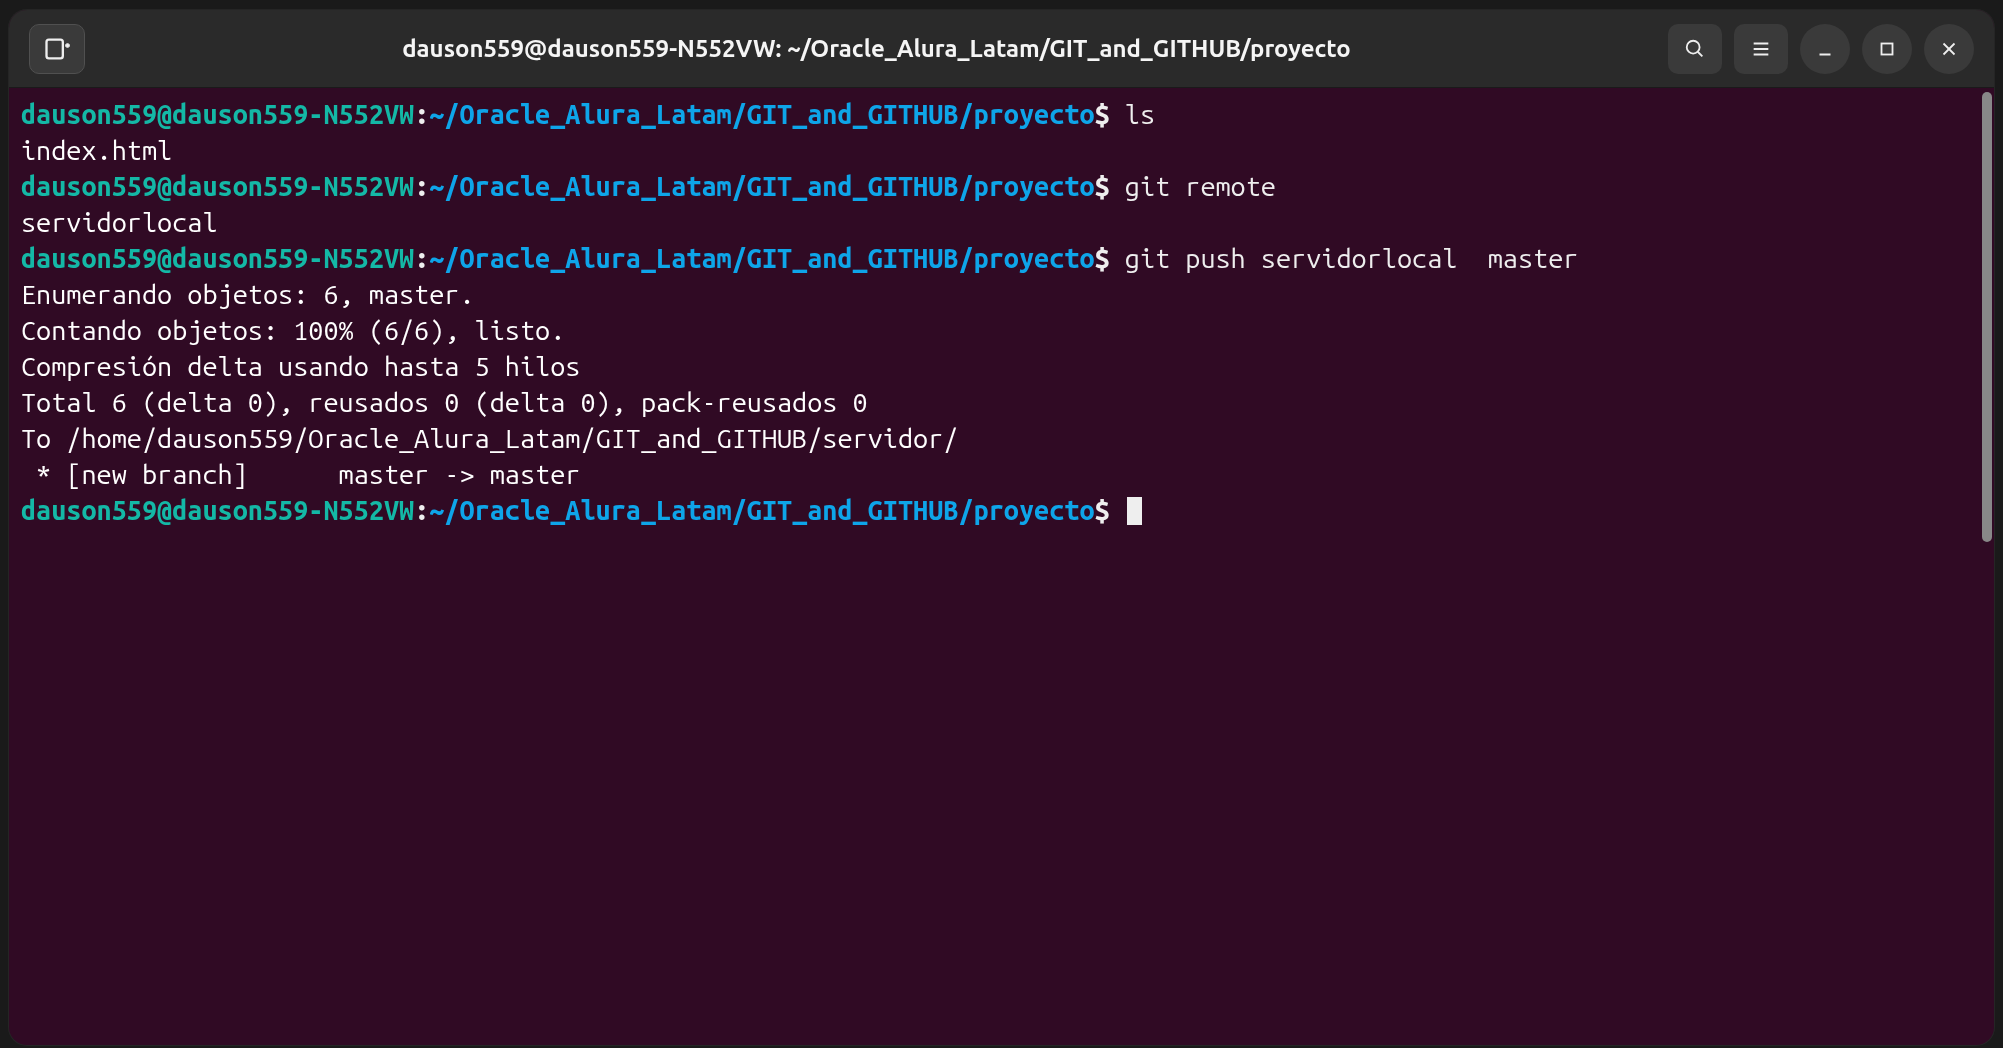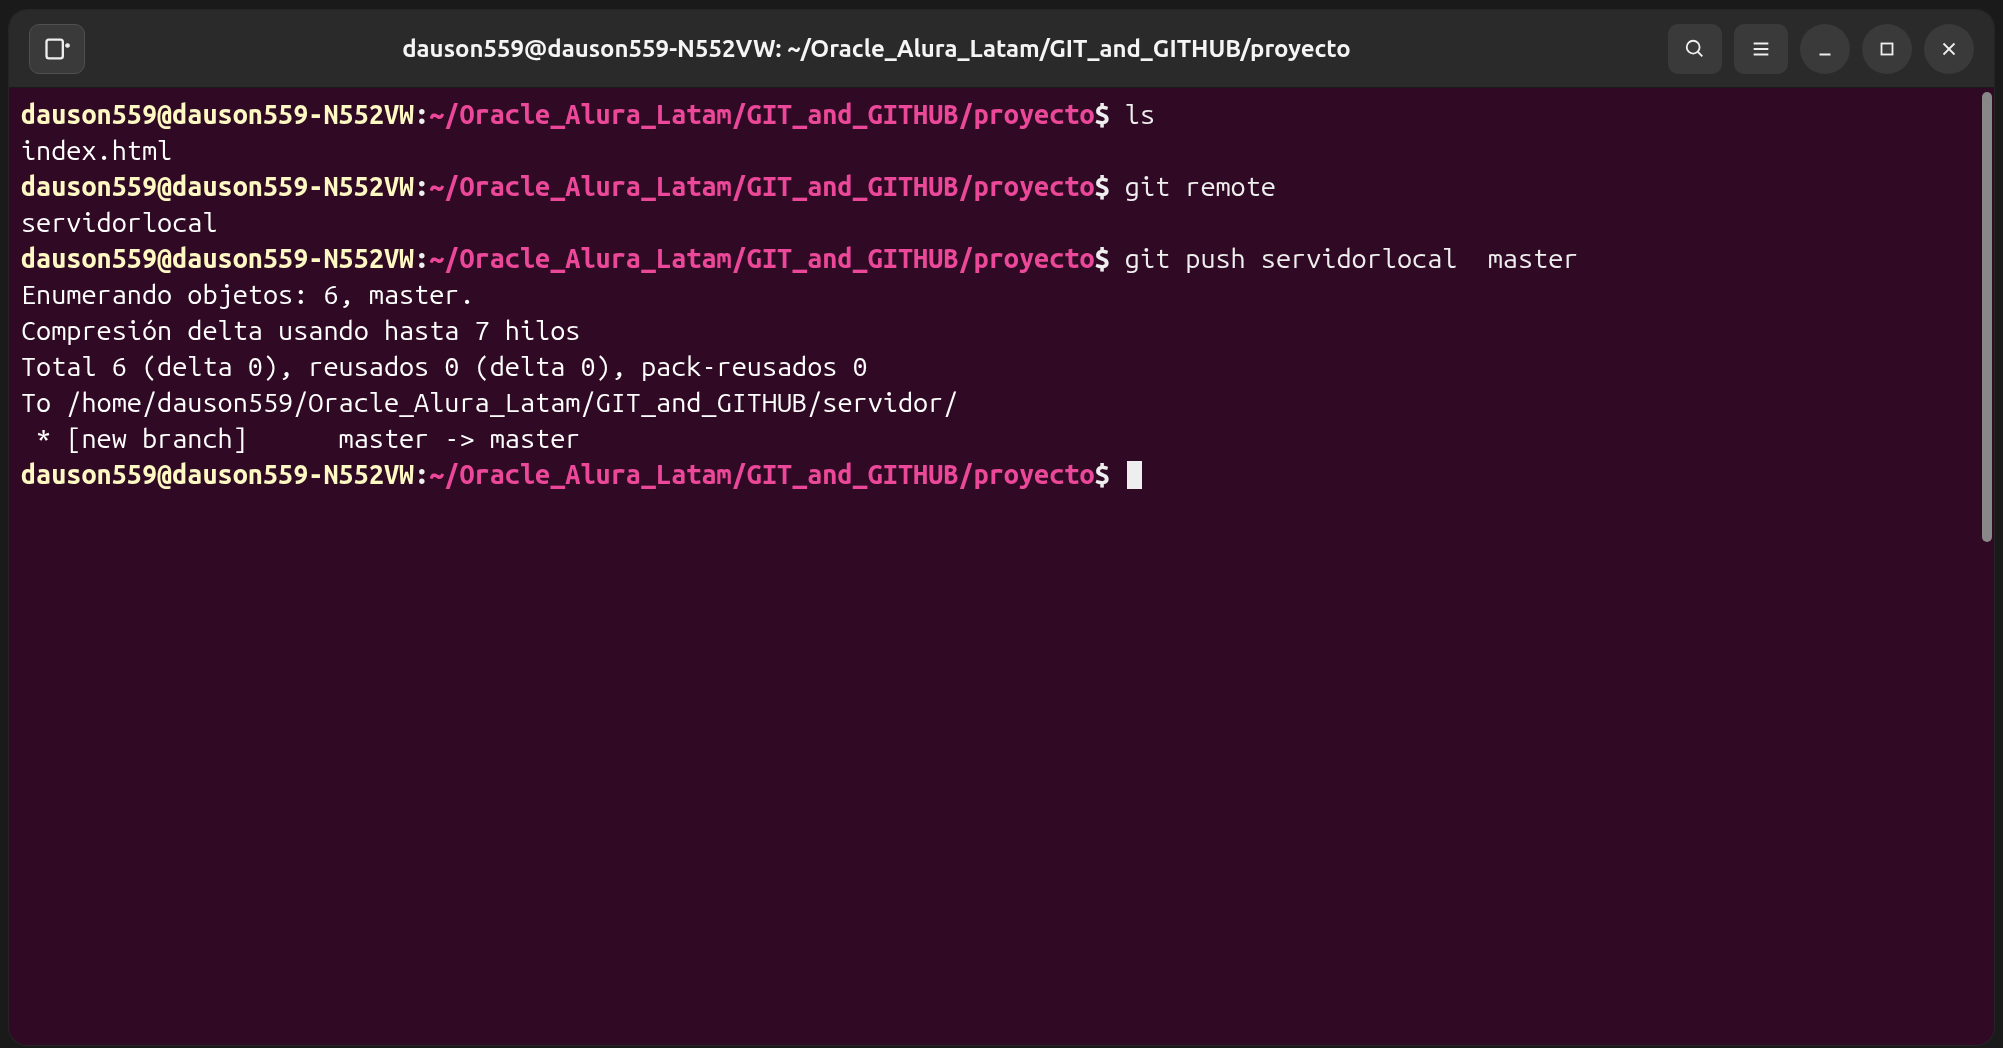--- a/index.html
+++ b/index.html
@@ -106,25 +106,25 @@
     }
     .terminal-body::-webkit-scrollbar-thumb {
       background: #777;
       border-radius: 7px;
     }
     .line {
       white-space: pre;
       font-family: 'Ubuntu Mono', 'DejaVu Sans Mono', monospace;
     }
     .user-host {
-      color: #fef9c3;
+      color: #14b8a6;
       font-weight: bold;
     }
     .path {
-      color: #ec4899;
+      color: #0ea5e9;
       font-weight: bold;
     }
     .dollar {
       color: #eeeeee;
       font-weight: bold;
     }
     .cmd {
       color: #eeeeee;
       text-align: right;
     }
@@ -199,20 +199,21 @@
     <div class="scrollbar-visual"></div>
 
     <div class="line"><span class="user-host">dauson559@dauson559-N552VW</span><span class="dollar">:</span><span class="path">~/Oracle_Alura_Latam/GIT_and_GITHUB/proyecto</span><span class="dollar">$ </span><span class="cmd">ls</span></div>
     <div class="line out">index.html</div>
 
     <div class="line"><span class="user-host">dauson559@dauson559-N552VW</span><span class="dollar">:</span><span class="path">~/Oracle_Alura_Latam/GIT_and_GITHUB/proyecto</span><span class="dollar">$ </span><span class="cmd">git remote</span></div>
     <div class="line out">servidorlocal</div>
 
     <div class="line"><span class="user-host">dauson559@dauson559-N552VW</span><span class="dollar">:</span><span class="path">~/Oracle_Alura_Latam/GIT_and_GITHUB/proyecto</span><span class="dollar">$ </span><span class="cmd">git push servidorlocal  master</span></div>
     <div class="line out">Enumerando objetos: 6, master.</div>
-    <div class="line out">Compresión delta usando hasta 7 hilos</div>
+    <div class="line out">Contando objetos: 100% (6/6), listo.</div>
+    <div class="line out">Compresión delta usando hasta 5 hilos</div>
     <div class="line out">Total 6 (delta 0), reusados 0 (delta 0), pack-reusados 0</div>
     <div class="line out">To /home/dauson559/Oracle_Alura_Latam/GIT_and_GITHUB/servidor/</div>
     <div class="line out"> * [new branch]      master -&gt; master</div>
 
     <div class="line"><span class="user-host">dauson559@dauson559-N552VW</span><span class="dollar">:</span><span class="path">~/Oracle_Alura_Latam/GIT_and_GITHUB/proyecto</span><span class="dollar">$ </span><span class="cursor"></span></div>
   </div>
 </div>
 
 </body></html>

